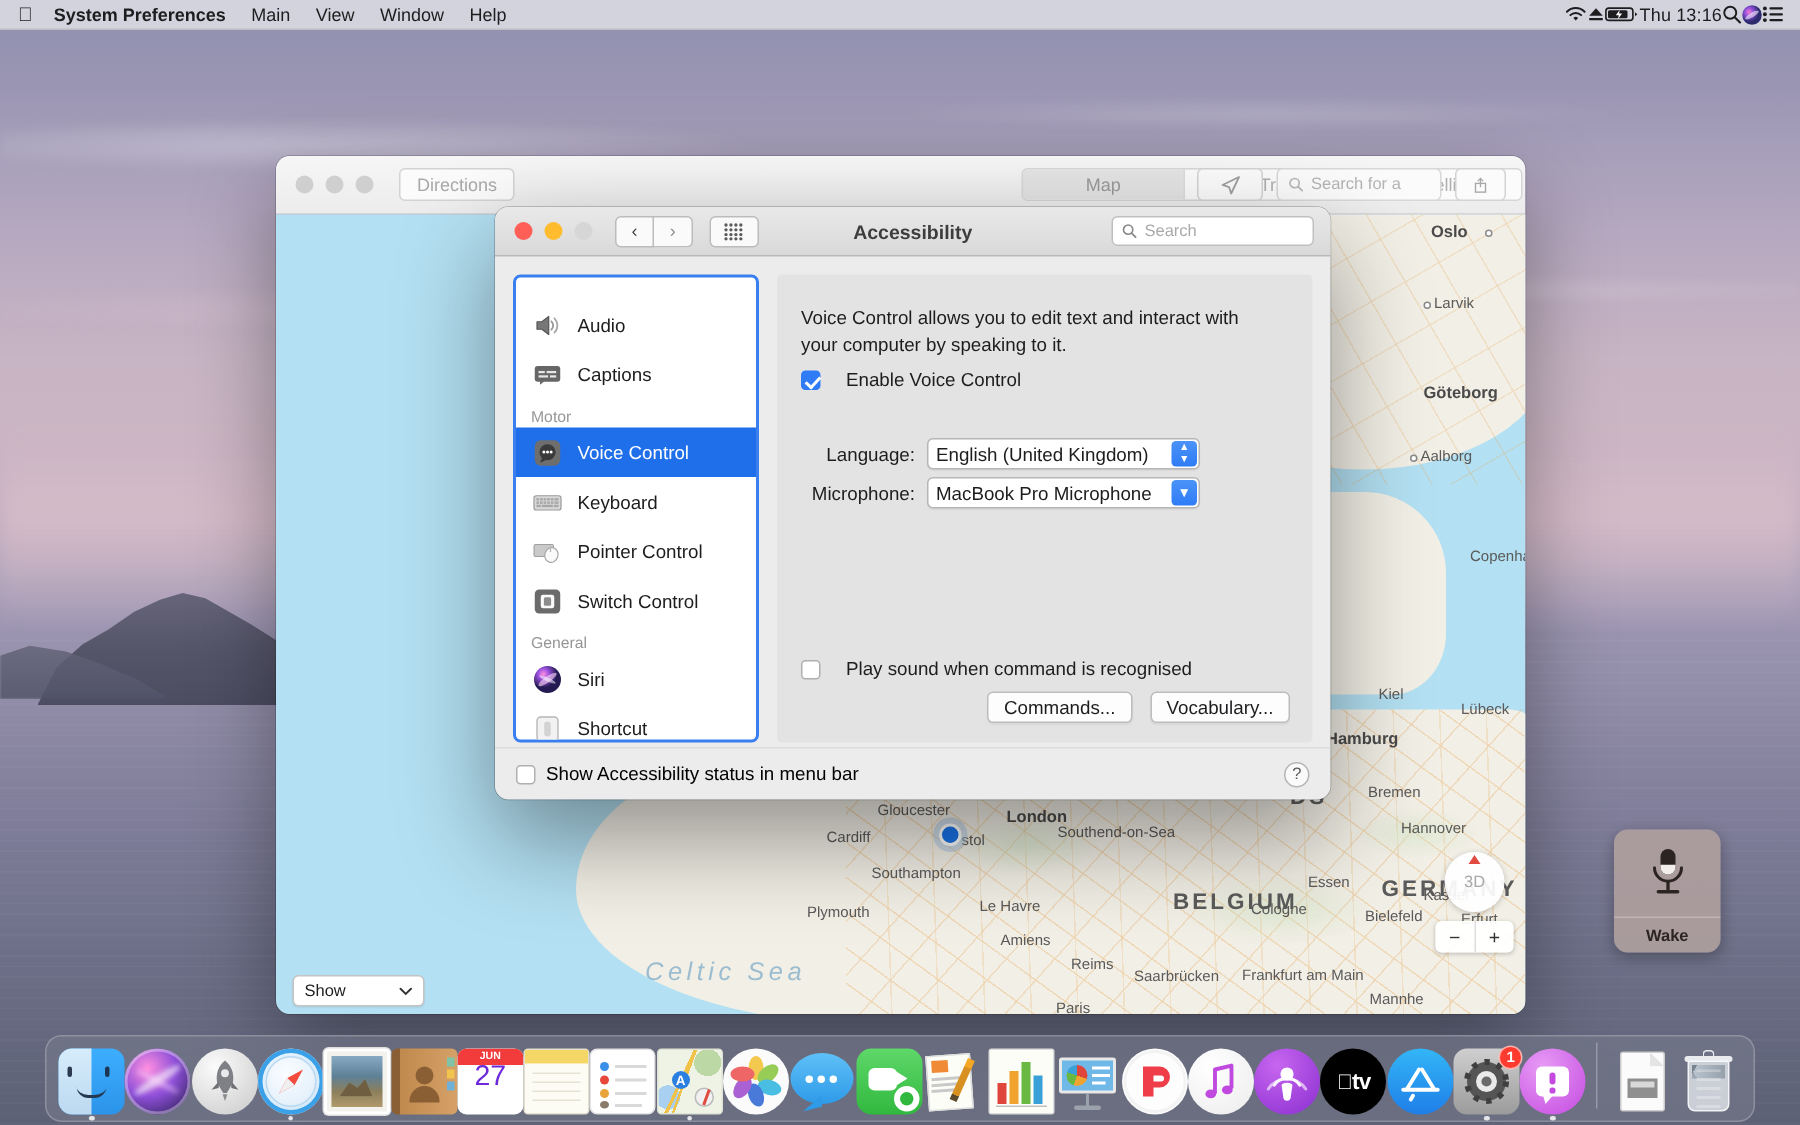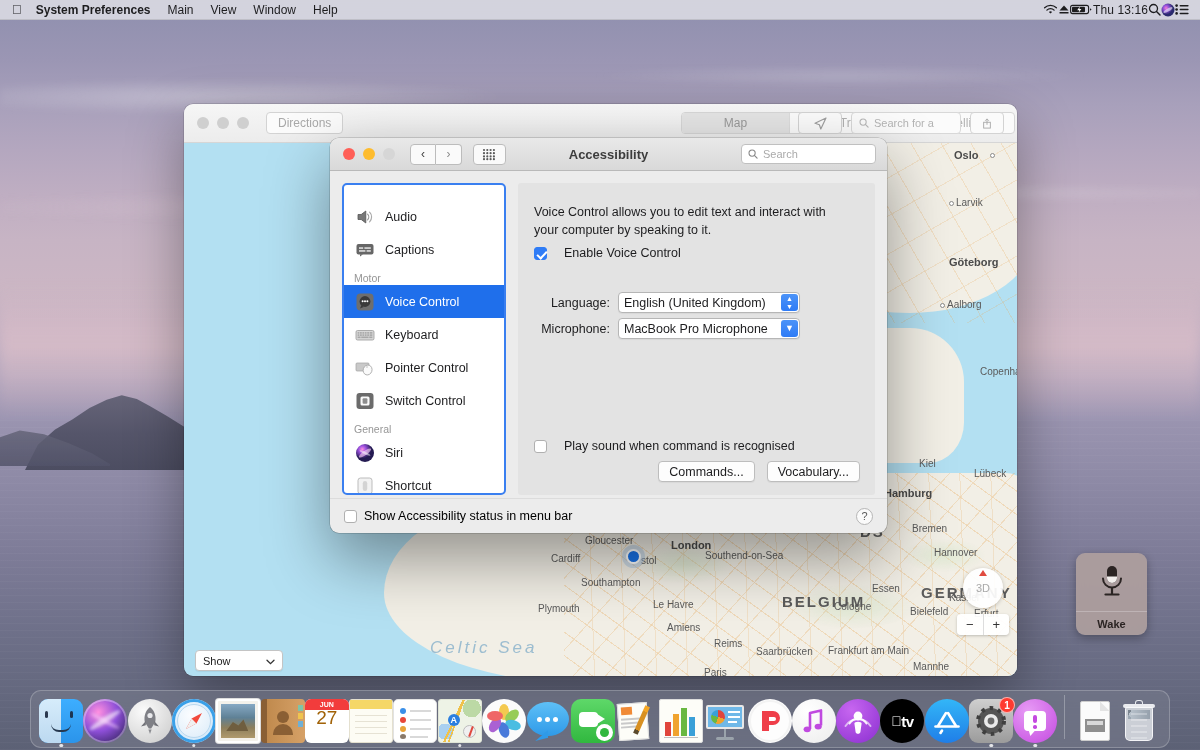--- a/index.html
+++ b/index.html
@@ -775,21 +775,21 @@
       <div style="position:absolute;right:2px;top:14px;width:5px;height:6px;background:#f0c44e;"></div>
       <div style="position:absolute;right:2px;top:22px;width:5px;height:6px;background:#6fb0d6;"></div>
       <div style="position:absolute;left:16px;top:12px;width:12px;height:12px;border-radius:50%;background:#8a5f34;"></div>
       <div style="position:absolute;left:12px;top:25px;width:20px;height:11px;border-radius:10px 10px 0 0;background:#8a5f34;"></div>
     </div>
   </div>
 
   <div class="dock-item">
     <div class="dock-icon" style="border-radius:6px;background:#fff;overflow:hidden;">
       <div style="height:11px;background:#f23c3c;color:#fff;font-size:7px;font-weight:bold;display:flex;align-items:center;justify-content:center;">JUN</div>
-      <div style="height:16px;display:flex;align-items:center;justify-content:center;font-size:19px;color:#a16207;font-weight:500;">27</div>
+      <div style="height:16px;display:flex;align-items:center;justify-content:center;font-size:19px;color:#6d28d9;font-weight:500;">27</div>
     </div>
   </div>
 
   <div class="dock-item">
     <div class="dock-icon" style="border-radius:3px;background:#fdfcf4;border:1px solid #e4e0cf;">
       <div style="position:absolute;left:0;right:0;top:0;height:9px;background:#f5d767;"></div>
       <div style="position:absolute;left:5px;right:5px;top:15px;height:1px;background:#e6e2d4;"></div>
       <div style="position:absolute;left:5px;right:5px;top:21px;height:1px;background:#e6e2d4;"></div>
       <div style="position:absolute;left:5px;right:5px;top:27px;height:1px;background:#e6e2d4;"></div>
       <div style="position:absolute;left:5px;right:5px;top:33px;height:1px;background:#e6e2d4;"></div>

